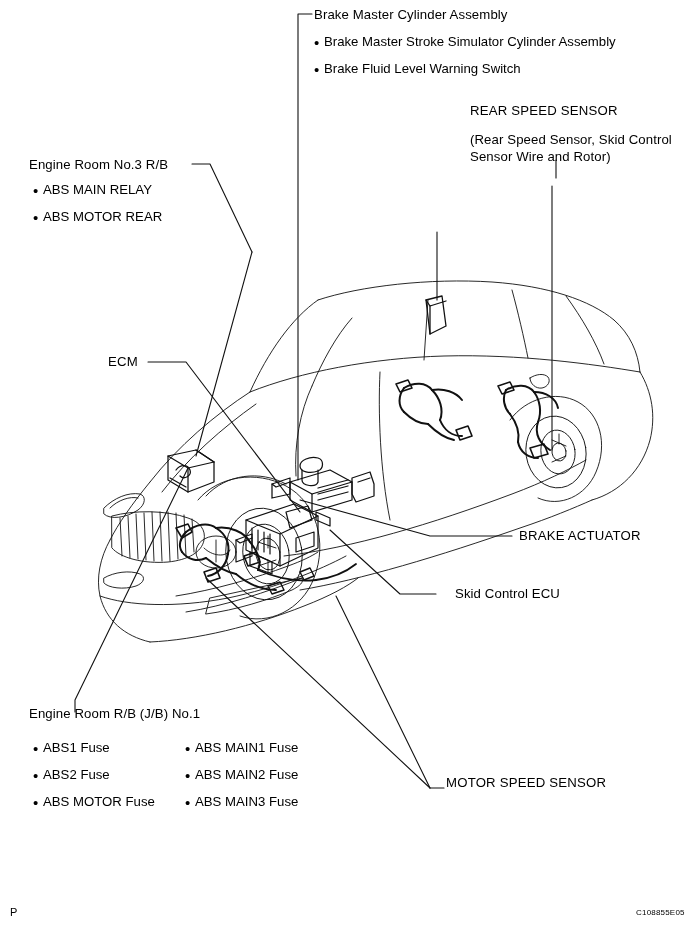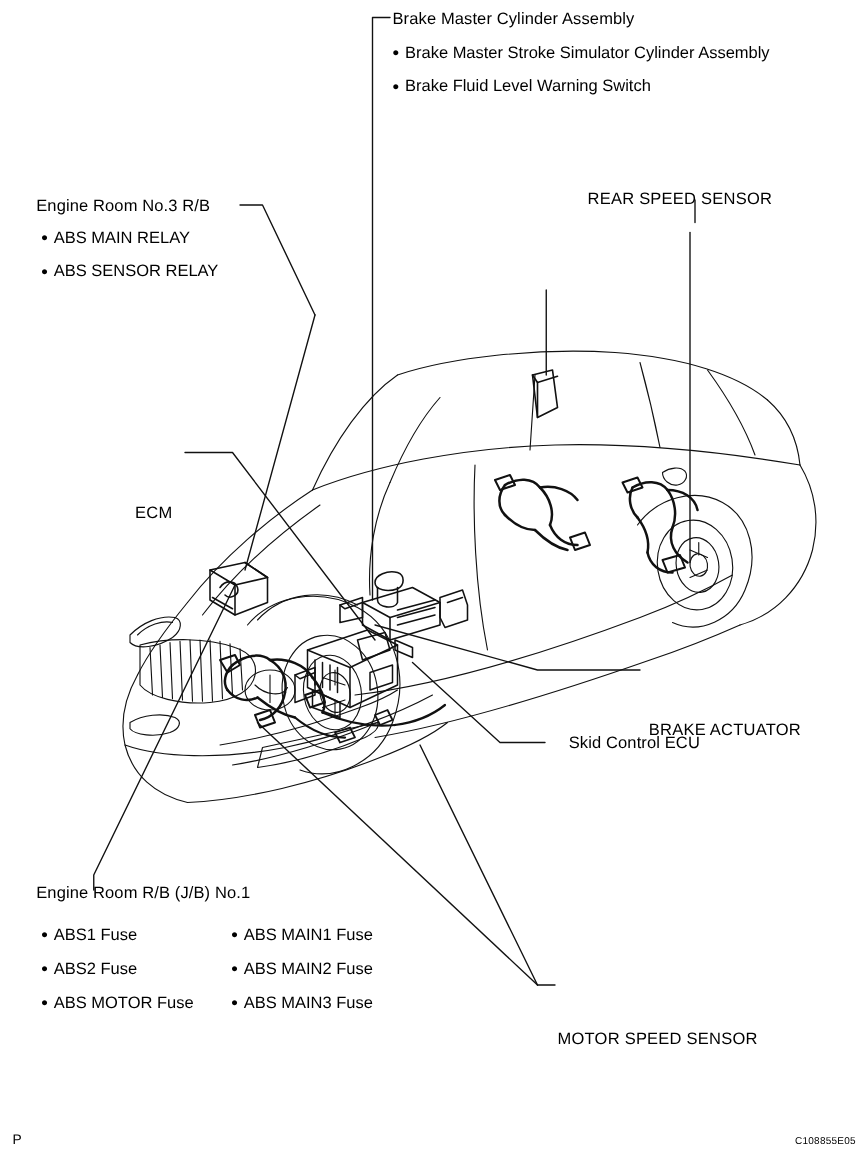--- a/index.html
+++ b/index.html
@@ -5,21 +5,21 @@
   html,body{margin:0;padding:0;background:#fff;}
   body{
     width:689px;height:931px;position:relative;overflow:hidden;
     font-family:"Liberation Sans", sans-serif;color:#000;
   }
   #stage{position:absolute;inset:0;width:594px;height:931px;}
   svg{position:absolute;left:0;top:0;width:689px;height:931px;}
 
   .lbl{position:absolute;white-space:nowrap;line-height:1.25;}
   .t-reg{font-size:13.2px;letter-spacing:.1px;}
-  .t-cap{font-size:13.2px;letter-spacing:.2px;margin-top:48px;}
+  .t-cap{font-size:13.2px;letter-spacing:.2px;}
   .bullets{position:absolute;}
   .bullet-row{display:flex;align-items:flex-start;font-size:13.2px;margin-bottom:11px;}
   .bullet-row .dot{width:10px;flex:0 0 10px;text-align:left;font-size:15px;line-height:1;padding-top:1px;}
   .bullet-row .txt{white-space:nowrap;}
   .two-col{position:absolute;display:flex;}
   .two-col .col{display:flex;flex-direction:column;}
   .two-col .col:first-child{width:152px;}
   .multiline{white-space:pre;line-height:1.32;}
   .code{position:absolute;font-size:8px;letter-spacing:.2px;}
   .pmark{position:absolute;font-size:11px;}
@@ -256,30 +256,32 @@
       <span class="dot">•</span>
       <span class="txt">Brake Master Stroke Simulator Cylinder Assembly</span>
     </div>
     <div class="bullet-row">
       <span class="dot">•</span>
       <span class="txt">Brake Fluid Level Warning Switch</span>
     </div>
   </div>
 
   <div class="lbl t-cap" style="left:470px;top:103px;">REAR SPEED SENSOR</div>
+  <div class="lbl t-reg multiline" style="left:470px;top:131px;">(Rear Speed Sensor, Skid Control
+Sensor Wire and Rotor)</div>
 
   <div class="lbl t-reg" style="left:29px;top:157px;">Engine Room No.3 R/B</div>
   <div class="bullets" style="left:33px;top:182px;">
     <div class="bullet-row">
       <span class="dot">•</span>
       <span class="txt">ABS MAIN RELAY</span>
     </div>
     <div class="bullet-row">
       <span class="dot">•</span>
-      <span class="txt">ABS SENSOR RELAY</span>
+      <span class="txt">ABS MOTOR REAR</span>
     </div>
   </div>
 
 
   <div class="lbl t-cap" style="left:108px;top:354px;">ECM</div>
 
   <div class="lbl t-cap" style="left:519px;top:528px;text-align:center;">BRAKE ACTUATOR</div>
 
   <div class="lbl t-reg" style="left:443px;top:586px;margin-left:12px;">Skid Control ECU</div>
 

